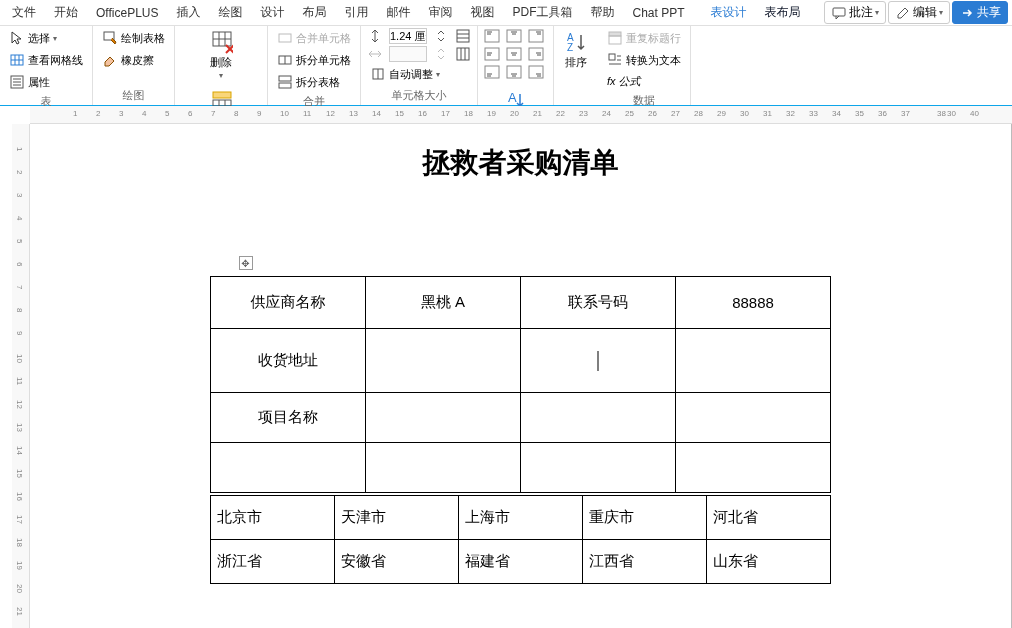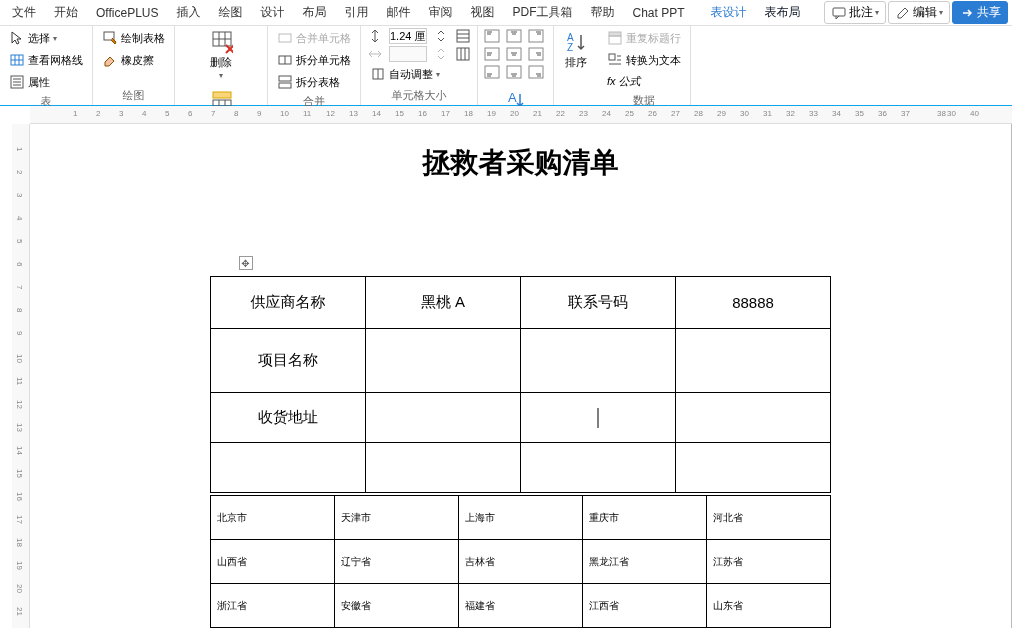--- a/index.html
+++ b/index.html
@@ -45,21 +45,21 @@
     
     .table-anchor { width: 14px; height: 14px; border: 1px solid #999; display: flex; align-items: center; justify-content: center; font-size: 10px; color: #666; position: relative; left: 108px; top: -6px; background: #fff; cursor: move; }
     
     
     .form-table { border-collapse: collapse; margin: 0 auto 2px auto; }
     .form-table td { border: 1.5px solid #000; padding: 0; text-align: center; font-size: 15px; height: 52px; }
     .form-table.t1 td { width: 155px; }
     .form-table.t1 tr:nth-child(2) td { height: 64px; }
     .form-table.t1 tr:nth-child(3) td { height: 50px; }
     .form-table.t1 tr:nth-child(4) td { height: 50px; }
-    .form-table.t2 td { width: 124px; height: 44px; text-align: left; padding-left: 6px; font-size: 10px; }
+    .form-table.t2 td { width: 124px; height: 44px; text-align: left; padding-left: 6px; font-size: 15px; }
     .cursor-cell { position: relative; }
     .text-cursor { position: absolute; width: 1px; height: 20px; background: #000; left: 50%; top: 50%; transform: translate(-50%,-50%); }
     
     svg { display: block; }
   </style>
 </head>
 <body>
 
 <div class="menu-bar">
   <div class="menu-item">文件</div>
@@ -534,31 +534,31 @@
 
     <table class="form-table t1">
       <tbody>
           <tr>
         <td>供应商名称</td>
         <td>黑桃 A</td>
         <td>联系号码</td>
         <td>88888</td>
       </tr>
       <tr>
-        <td>项目名称</td>
-        <td></td>
-        <td></td>
-        <td></td>
-      </tr>
-      <tr>
         <td>收货地址</td>
         <td></td>
         <td class="cursor-cell">
               <span class="text-cursor"></span>
             </td>
+        <td></td>
+      </tr>
+      <tr>
+        <td>项目名称</td>
+        <td></td>
+        <td></td>
         <td></td>
       </tr>
       <tr>
         <td></td>
         <td></td>
         <td></td>
         <td></td>
       </tr>
     </tbody>
       </table>
@@ -566,27 +566,20 @@
     <table class="form-table t2">
       <tbody>
           <tr>
         <td>北京市</td>
         <td>天津市</td>
         <td>上海市</td>
         <td>重庆市</td>
         <td>河北省</td>
       </tr>
       <tr>
-        <td>山西省</td>
-        <td>辽宁省</td>
-        <td>吉林省</td>
-        <td>黑龙江省</td>
-        <td>江苏省</td>
-      </tr>
-      <tr>
         <td>浙江省</td>
         <td>安徽省</td>
         <td>福建省</td>
         <td>江西省</td>
         <td>山东省</td>
       </tr>
     </tbody>
       </table>
   </div>
 </div>

